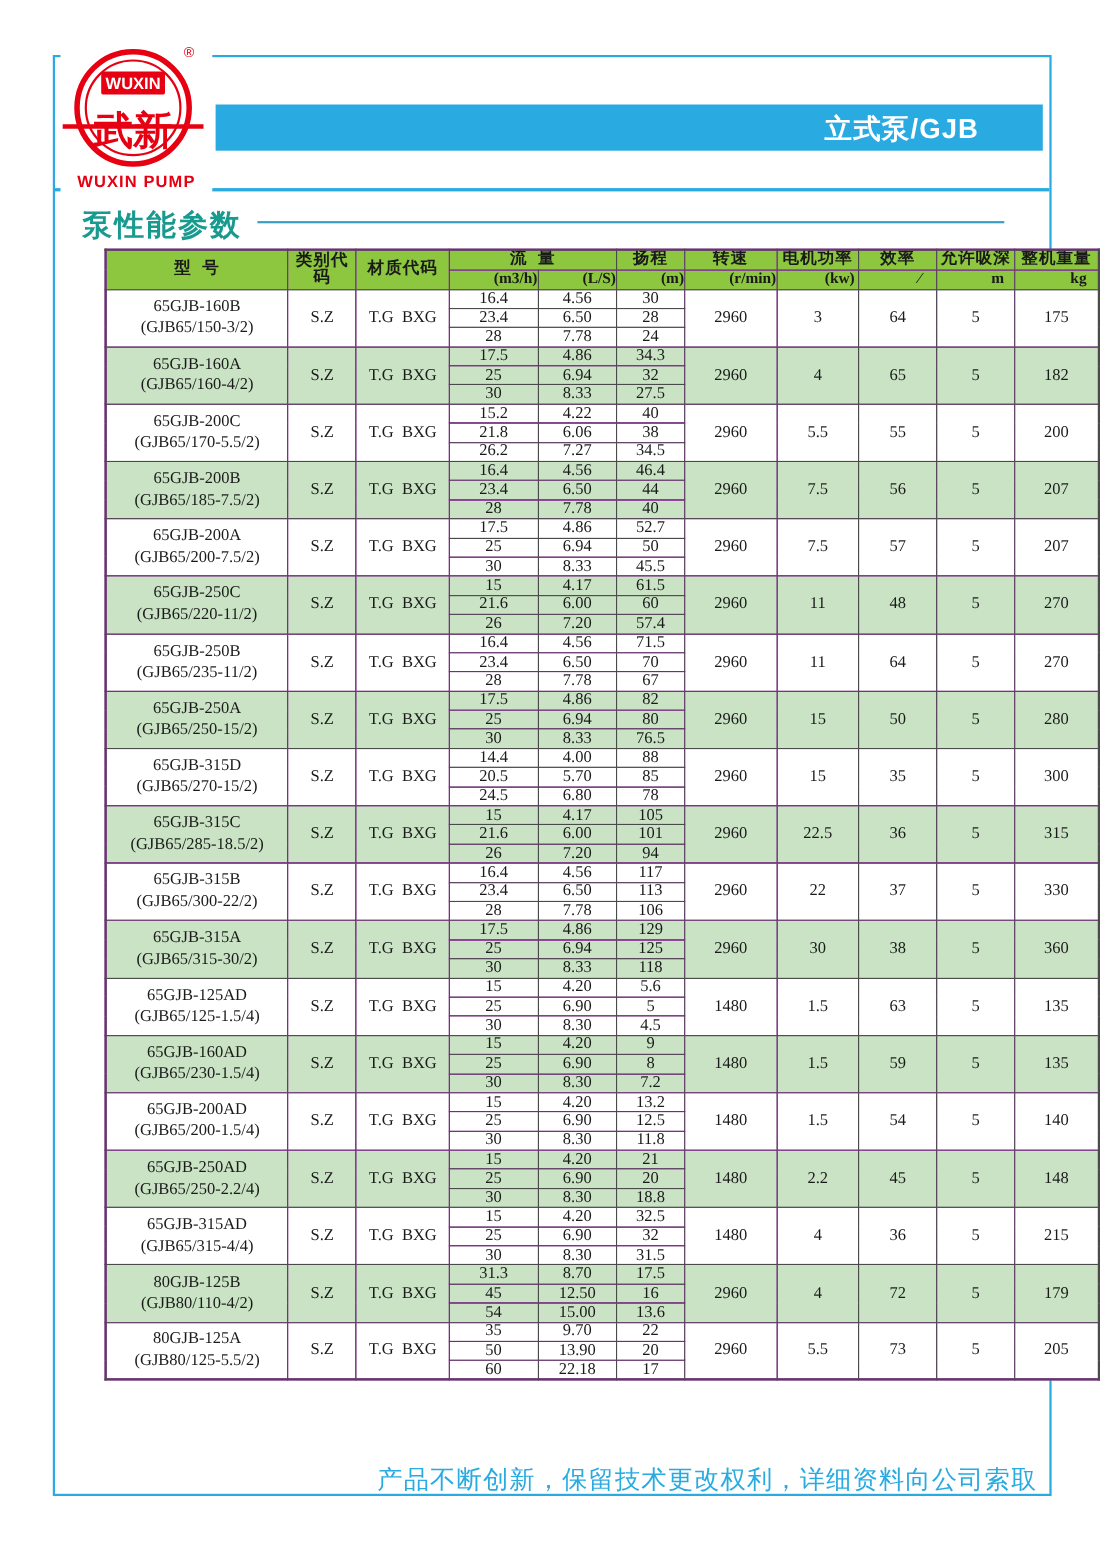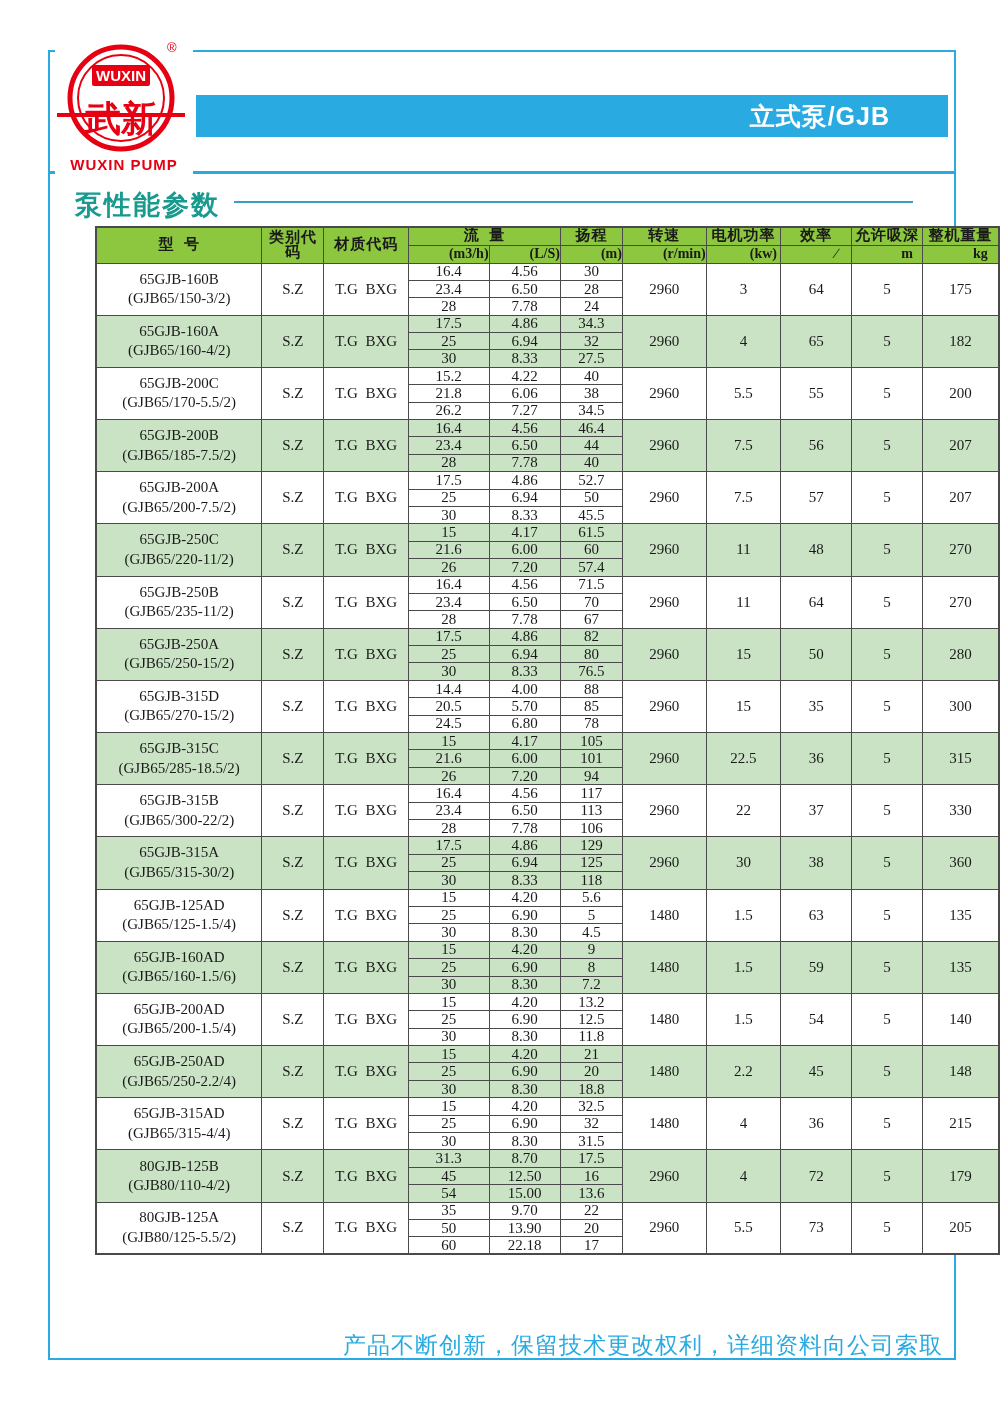--- a/index.html
+++ b/index.html
@@ -495,21 +495,21 @@
           <td>5</td>
         </tr>
         <tr class="">
           <td>30</td>
           <td>8.30</td>
           <td>4.5</td>
         </tr>
         <tr class="green">
           <td rowspan="3" class="model-cell">
             <div>65GJB-160AD</div>
-            <div>(GJB65/160-1.5/6)</div>
+            <div>(GJB65/230-1.5/4)</div>
           </td>
           <td rowspan="3">S.Z</td>
           <td rowspan="3" class="pre">T.G  BXG</td>
           <td>15</td>
           <td>4.20</td>
           <td>9</td>
           <td rowspan="3">1480</td>
           <td rowspan="3">1.5</td>
           <td rowspan="3">59</td>
           <td rowspan="3">5</td>

